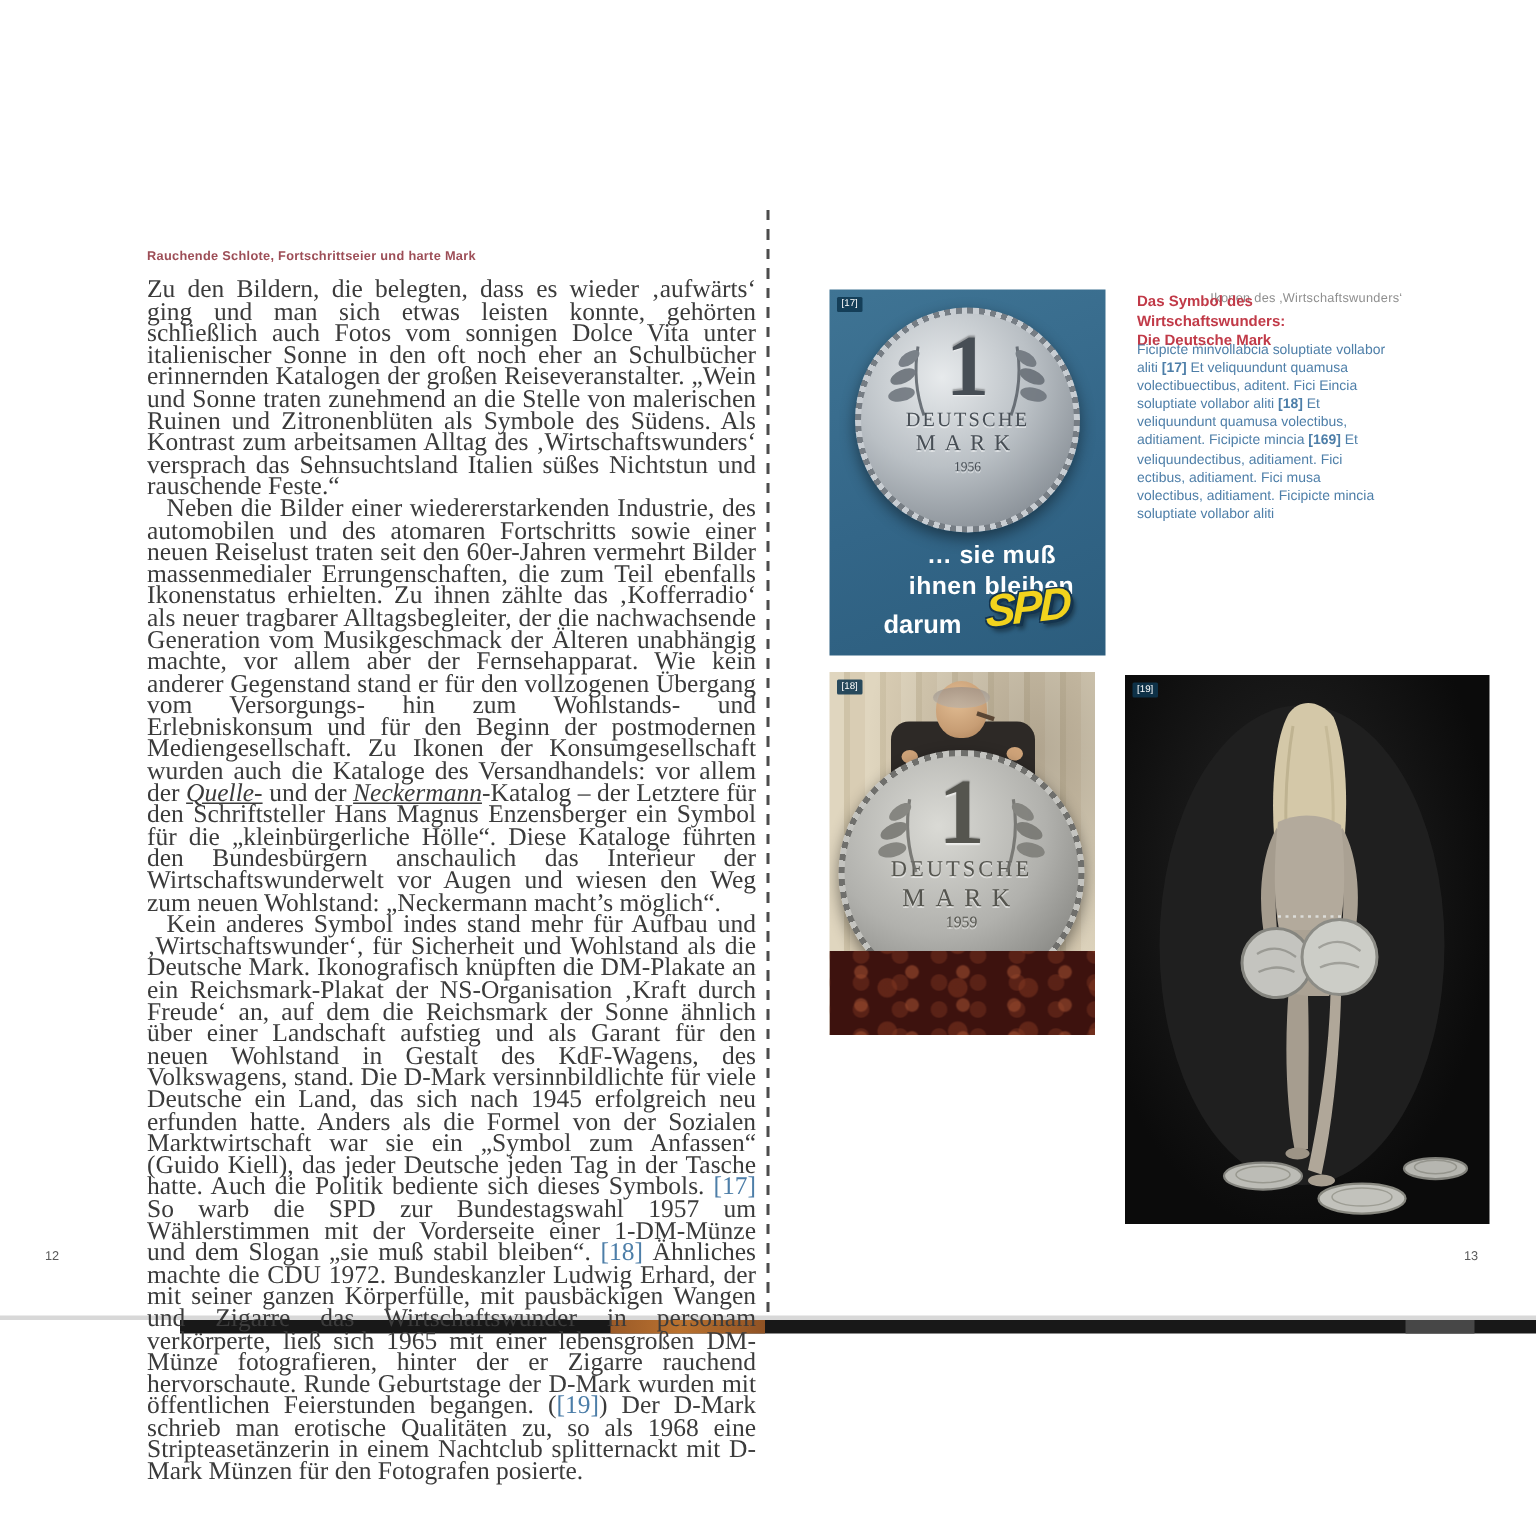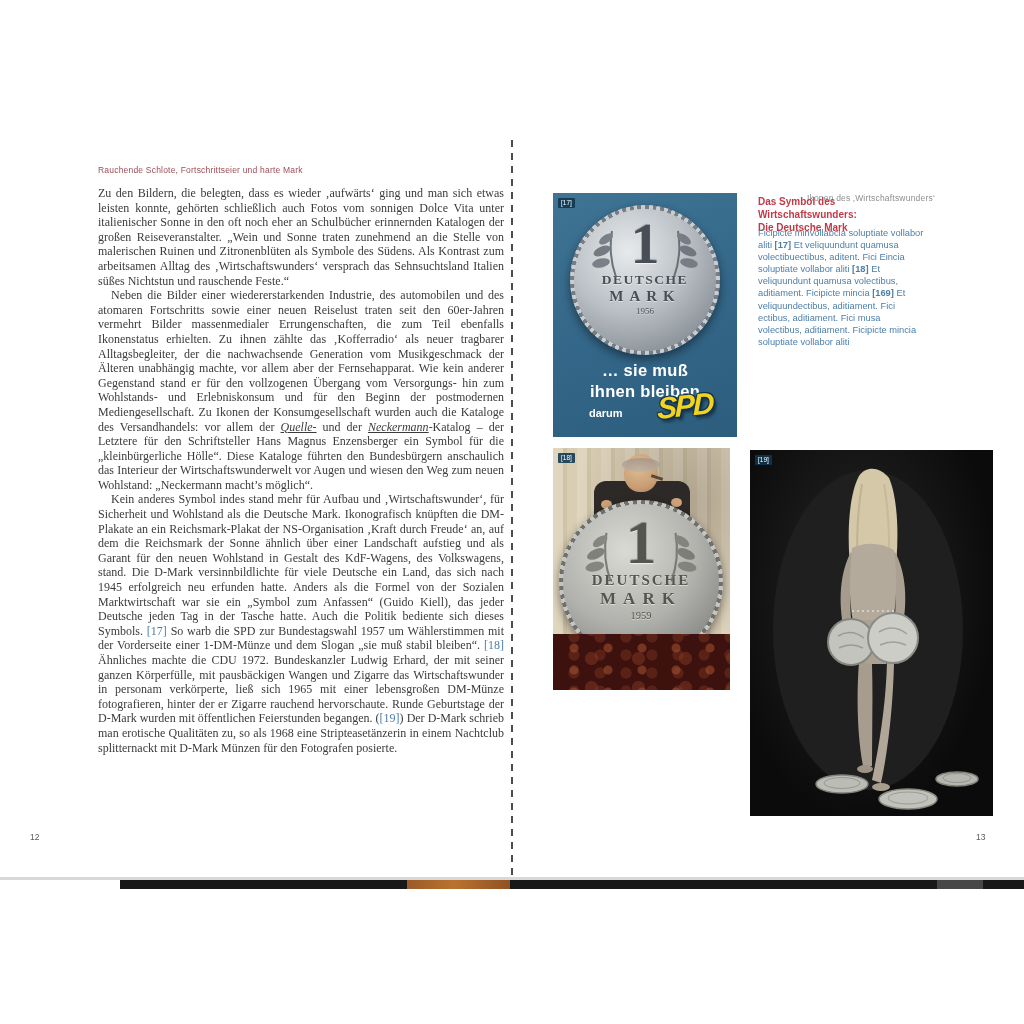--- a/index.html
+++ b/index.html
@@ -16,61 +16,61 @@
   
   .center-fold{position:absolute;left:511px;top:140px;width:2px;height:740px;
     background:repeating-linear-gradient(to bottom,#4c4c4c 0 7px,transparent 7px 13px);}
   .edge-line{position:absolute;top:877px;left:0;width:1024px;height:3px;background:#d8d8d8;}
   .book-edge{position:absolute;top:880px;left:120px;width:904px;height:9px;background:#181818;}
   .book-edge .wood{position:absolute;left:287px;top:0;width:103px;height:9px;
     background:linear-gradient(90deg,#9a5a28,#ba722f 45%,#8f5224);}
   .book-edge .glint{position:absolute;left:817px;top:0;width:46px;height:9px;background:#474747;}
 
   
-  .run-head-left{position:absolute;left:98px;top:165px;font-size:8.5px;font-weight:normal;color:var(--head-red);letter-spacing:.2px;}
+  .run-head-left{position:absolute;left:98px;top:165px;font-size:8.5px;font-weight:bold;color:var(--head-red);letter-spacing:.2px;}
   .run-head-right{position:absolute;right:89px;top:165px;font-size:8.5px;color:#8e8e8e;letter-spacing:.2px;margin-top:28px;}
   .folio{position:absolute;font-size:8.5px;color:#5a5a5a;}
   .folio.left{left:30px;top:832px;text-align:center;}
   .folio.right{left:976px;top:832px;}
 
   
   .body-col{position:absolute;left:98px;top:186px;width:406px;
-    font-family:"Liberation Serif",serif;font-size:12px;line-height:14.6px;
+    font-family:"Liberation Serif",serif;font-size:17px;line-height:14.6px;
     color:#3b3b3b;text-align:justify;hyphens:auto;}
   .body-col p{margin:0;}
   .body-col p.indent{text-indent:13px;}
   .italic{font-style:italic;text-decoration:underline;}
   .marker{color:var(--cap-blue);}
 
   
   .fig-label{position:absolute;left:5px;top:5px;z-index:9;font-size:6.5px;line-height:8px;
     color:#fff;background:rgba(15,55,80,.88);padding:1px 3px;border-radius:1px;}
 
   .coin{border-radius:50%;position:absolute;
     background:repeating-conic-gradient(#767d84 0deg 3deg,#c8cdd2 3deg 6deg);
     box-shadow:0 4px 10px rgba(0,0,0,.45);}
   .coin .face{position:absolute;inset:4px;border-radius:50%;text-align:center;
     font-family:"Liberation Serif",serif;color:#474e55;
     background:radial-gradient(circle at 38% 30%,#e7eaec,#bac0c5 45%,#8d949b 78%,#757c83);}
   .coin .one{font-weight:bold;text-shadow:0 1px 1px rgba(255,255,255,.65),0 -1px 1px rgba(0,0,0,.3);}
-  .coin .word{font-weight:bold;text-shadow:0 1px 0 rgba(255,255,255,.5);}
+  .coin .word{font-weight:normal;text-shadow:0 1px 0 rgba(255,255,255,.5);}
   .coin .year{text-shadow:0 1px 0 rgba(255,255,255,.5);text-align:center;}
   .coin svg.sprig{position:absolute;opacity:.85;}
 
   
   .fig-spd{position:absolute;left:553px;top:193px;width:184px;height:244px;overflow:hidden;
     background:linear-gradient(160deg,#3f7494 0%,var(--poster-blue) 55%,#2c5d7d 100%);}
   .fig-spd .coin{left:17px;top:12px;width:150px;height:150px;}
   .fig-spd .one{font-size:58px;line-height:56px;margin-top:7px;}
   .fig-spd .word.w1{font-size:13.5px;letter-spacing:1.5px;}
   .fig-spd .word.w2{font-size:15px;letter-spacing:6px;line-height:17px;}
   .fig-spd .year{font-size:9px;margin-top:1px;}
-  .slogan{position:absolute;top:167px;left:0;width:100%;text-align:center;color:#fff;
+  .slogan{position:absolute;top:167px;left:16px;width:100%;text-align:center;color:#fff;
     font-weight:bold;font-size:16.5px;line-height:21px;letter-spacing:.3px;}
-  .darum{position:absolute;top:214px;left:36px;color:#fff;font-weight:bold;font-size:11px;}
+  .darum{position:absolute;top:214px;left:36px;color:#fff;font-weight:bold;font-size:17px;}
   .spd-logo{position:absolute;top:196px;left:104px;font-size:30px;font-weight:bold;font-style:italic;
     color:var(--spd-yellow);letter-spacing:-2px;transform:rotate(-6deg) skewX(-6deg);
     text-shadow:2px 2px 0 #14344e,-1px -1px 0 #14344e,1px -1px 0 #14344e,-1px 1px 0 #14344e,3px 4px 3px rgba(0,0,0,.4);}
 
   
   .cap-head{position:absolute;left:758px;top:195px;width:172px;font-size:10px;font-weight:bold;
     color:var(--red);line-height:13px;}
   .cap-body{position:absolute;left:758px;top:227px;width:168px;font-size:9.3px;line-height:12.1px;
     color:var(--cap-blue);}
   .cap-body .marker{font-weight:bold;}

